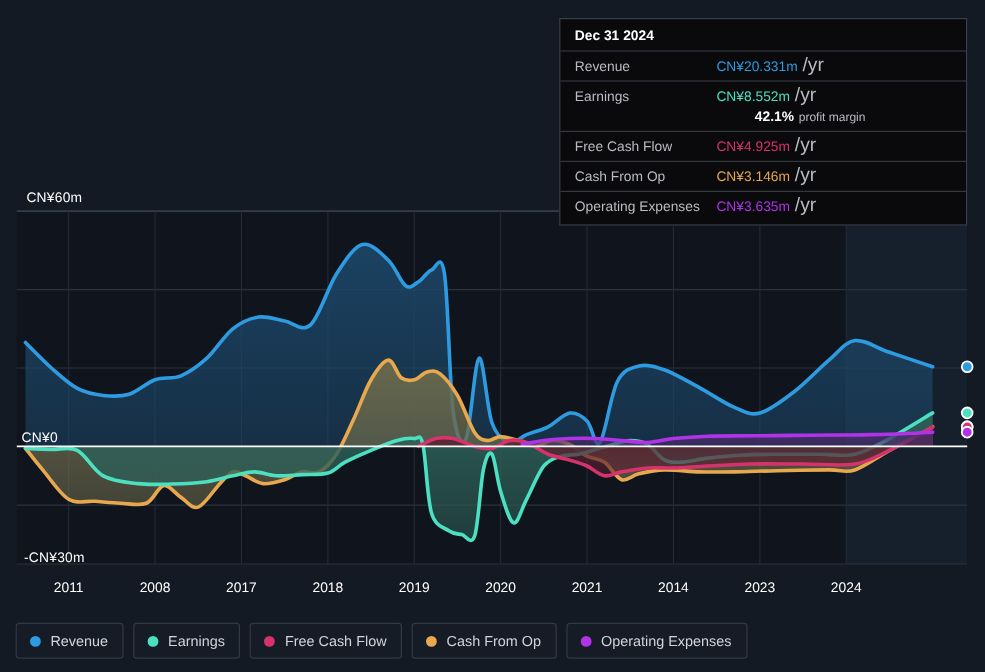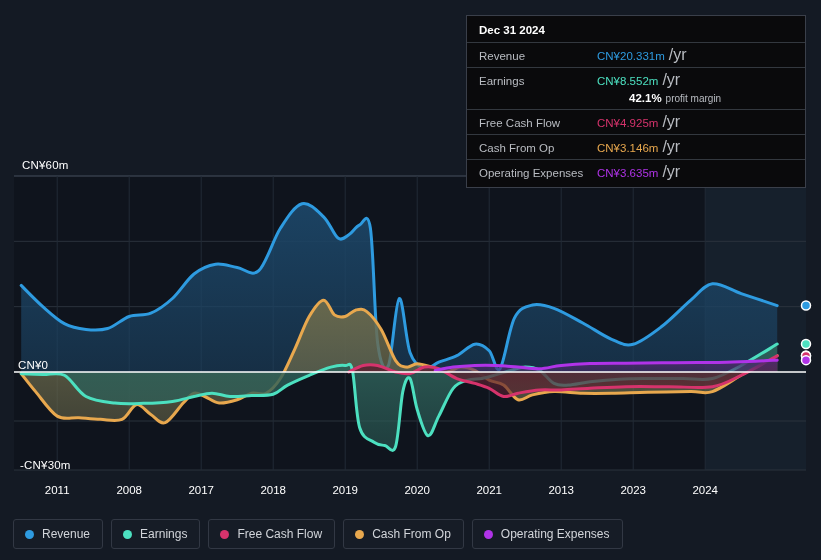--- a/index.html
+++ b/index.html
@@ -195,21 +195,21 @@
   <div class="axis-label" id="ylab-bot">-CN¥30m</div>
 
   <div id="xticks">
       <div class="xtick" style="left: 57.2px;">2011</div>
       <div class="xtick" style="left: 129.2px;">2008</div>
       <div class="xtick" style="left: 201.2px;">2017</div>
       <div class="xtick" style="left: 273.2px;">2018</div>
       <div class="xtick" style="left: 345.2px;">2019</div>
       <div class="xtick" style="left: 417.2px;">2020</div>
       <div class="xtick" style="left: 489.2px; text-align: right;">2021</div>
-      <div class="xtick" style="left: 561.2px;">2013</div>
+      <div class="xtick" style="left: 561.2px;">2014</div>
       <div class="xtick" style="left: 633.2px;">2023</div>
       <div class="xtick" style="left: 705.2px;">2024</div>
     </div>
 
   <div id="tooltip">
     <div class="tt-date">Dec 31 2024</div>
     <div id="tooltip-rows">
         <div class="tt-row">
           <span class="tt-label">Revenue</span>
           <span class="tt-val" style="color: rgb(46, 155, 224);">CN¥20.331m</span>

